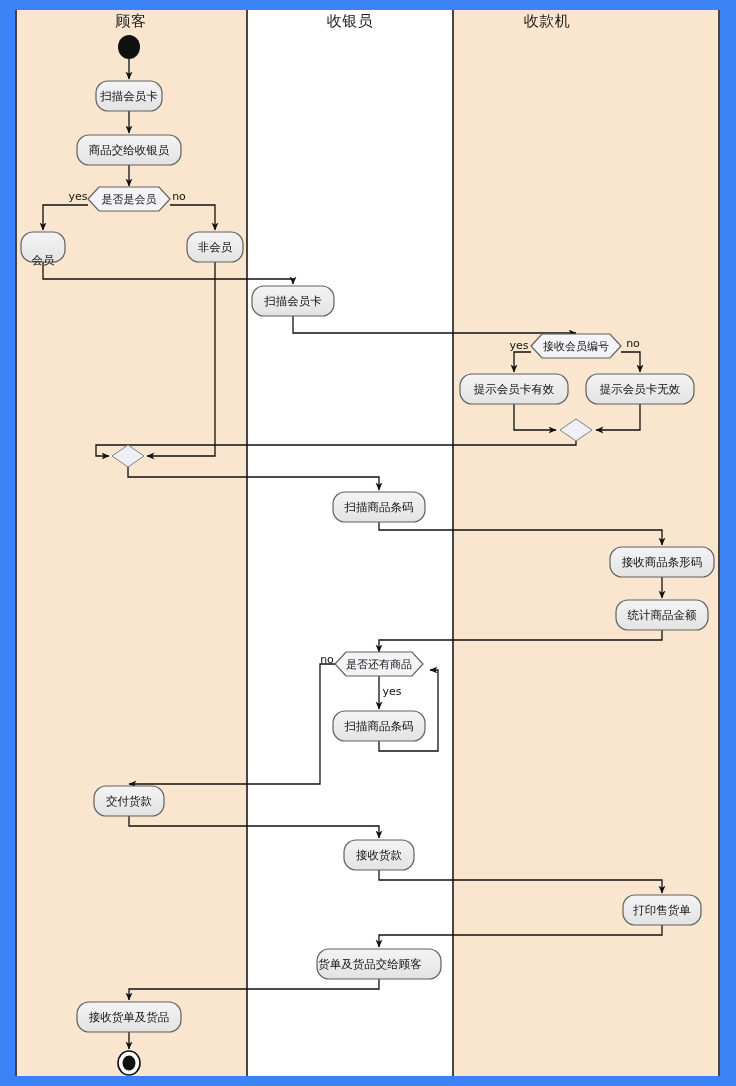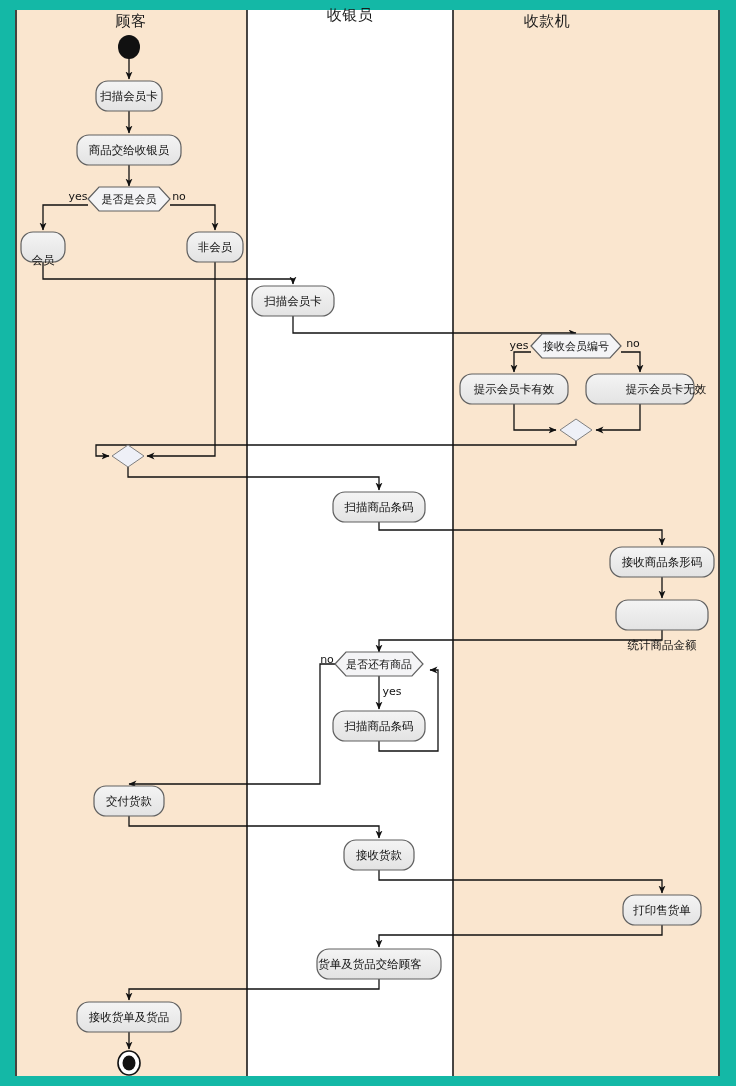--- a/index.html
+++ b/index.html
@@ -7,21 +7,21 @@
     padding: 0;
     background: #ffffff;
   }
   body {
     font-family: "DejaVu Sans", "Liberation Sans", sans-serif;
   }
   #canvas {
     position: relative;
     width: 736px;
     height: 1086px;
-    background: #14b8a6;
+    background: #3b82f6;
     overflow: hidden;
   }
   #diagram-svg {
     position: absolute;
     left: 0;
     top: 0;
   }
   .lane-title {
     position: absolute;
     text-align: center;
@@ -172,35 +172,35 @@
       <rect x="77" y="1002" width="104" height="30" rx="12" ry="12" fill="url(#nodegrad)" stroke="#606060" stroke-width="1.2"></rect>
 
       <g>
         <ellipse cx="129" cy="1063" rx="11" ry="12" fill="#ffffff" stroke="#111111" stroke-width="1.6"></ellipse>
         <ellipse cx="129" cy="1063" rx="6.5" ry="7.5" fill="#111111"></ellipse>
       </g>
     </g>
   </svg>
 
   <div class="lane-title" style="left:15px; top:12px; width:232px;">顾客</div>
-  <div class="lane-title" style="left:247px; top:6px; width:206px;">收银员</div>
+  <div class="lane-title" style="left:247px; top:12px; width:206px;">收银员</div>
   <div class="lane-title" style="left:429px; top:12px; width:236px;">收款机</div>
 
   <div class="node-label" style="left:129px; top:96px;">扫描会员卡</div>
   <div class="node-label" style="left:129px; top:150px;">商品交给收银员</div>
   <div class="node-label small" style="left:129px; top:199px;">是否是会员</div>
   <div class="node-label" style="left:43px; top:247px;margin-top:13px;">会员</div>
   <div class="node-label" style="left:215px; top:247px;text-align:center;">非会员</div>
   <div class="node-label" style="left:293px; top:301px;">扫描会员卡</div>
   <div class="node-label small" style="left:576px; top:346px;">接收会员编号</div>
   <div class="node-label" style="left:514px; top:389px;">提示会员卡有效</div>
-  <div class="node-label" style="left:640px; top:389px;margin-left:26px;">提示会员卡无效</div>
+  <div class="node-label" style="left:640px; top:389px;">提示会员卡无效</div>
   <div class="node-label" style="left:379px; top:507px;">扫描商品条码</div>
   <div class="node-label" style="left:662px; top:562px;">接收商品条形码</div>
-  <div class="node-label" style="left:662px; top:615px;margin-top:30px;">统计商品金额</div>
+  <div class="node-label" style="left:662px; top:615px;">统计商品金额</div>
   <div class="node-label small" style="left:379px; top:664px;">是否还有商品</div>
   <div class="node-label" style="left:379px; top:726px;">扫描商品条码</div>
   <div class="node-label" style="left:129px; top:801px;">交付货款</div>
   <div class="node-label" style="left:379px; top:855px;">接收货款</div>
   <div class="node-label" style="left:662px; top:910px;">打印售货单</div>
   <div class="node-label" style="left:370px; top:964px;">货单及货品交给顾客</div>
   <div class="node-label" style="left:129px; top:1017px;">接收货单及货品</div>
 
   <div class="edge-label" style="left:78px; top:196px;">yes</div>
   <div class="edge-label" style="left:179px; top:196px;">no</div>

